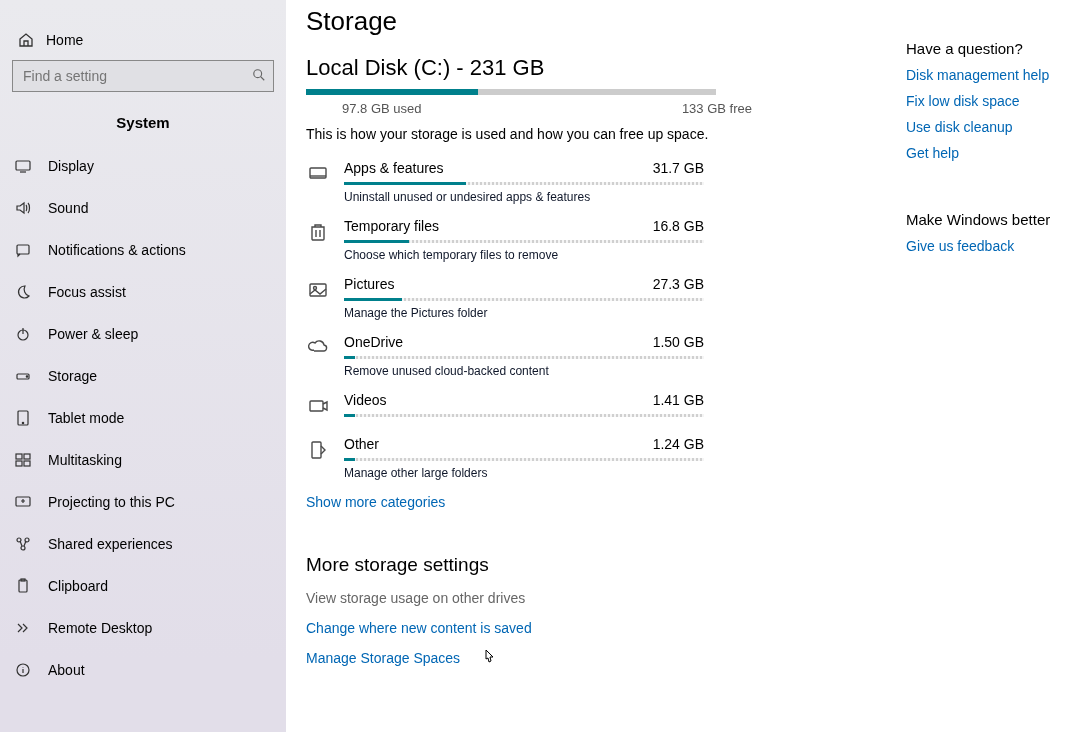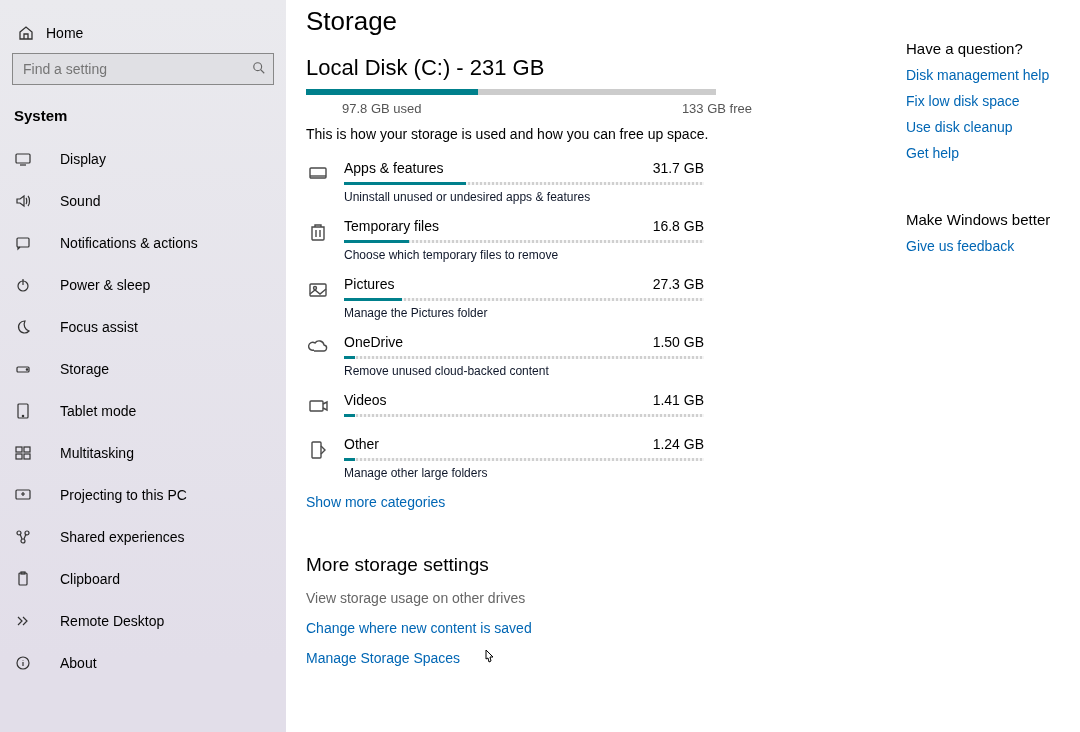--- a/index.html
+++ b/index.html
@@ -8,21 +8,21 @@
     font-size: 14px;
     color: #000;
     width: 1080px;
     height: 732px;
     overflow: hidden;
     display: flex;
   }
   .sidebar {
     width: 286px;
     background: linear-gradient(to bottom, #eaeaee, #e2dee9 90%);
-    padding: 21px 0 0 0;
+    padding: 28px 0 0 0;
     flex-shrink: 0;
   }
   .home-row {
     display: flex;
     align-items: center;
     gap: 12px;
     padding: 4px 18px 12px 18px;
   }
   .home-row .icon { width: 16px; height: 16px; display:flex; align-items:center; justify-content:center; }
   .home-label { font-size: 14px; }
@@ -41,25 +41,26 @@
     background: transparent;
     flex: 1;
     font-size: 14px;
     color: #555;
     outline: none;
   }
   .system-label {
     padding: 10px 14px 14px 14px;
     font-weight: 600;
     font-size: 15px;
+    text-align: center;
   }
   .nav-item {
     display: flex;
     align-items: center;
-    gap: 28px;
+    gap: 16px;
     padding: 12px 14px;
     cursor: pointer;
   }
   .nav-icon { width:18px; height:18px; display:flex; align-items:center; justify-content:center; font-size: 14px; color:#333; }
   .nav-icon svg { width: 16px; height: 16px; }
   .main {
     flex: 1;
     padding: 6px 0 0 20px;
     background: #fff;
     display: flex;
@@ -188,33 +189,33 @@
         <svg viewBox="0 0 16 16" fill="none" stroke="#333" stroke-width="1.2">
           <rect x="2" y="3" width="12" height="9" rx="1"></rect>
           <path d="M5 12l-2 2v-2"></path>
         </svg>
       </span>
     <span>Notifications &amp; actions</span>
   </div>
   <div class="nav-item">
     <span class="nav-icon">
         <svg viewBox="0 0 16 16" fill="none" stroke="#333" stroke-width="1.2">
+          <path d="M10 2a6 6 0 1 0 4 10 7 7 0 0 1-4-10z"></path>
+        </svg>
+      </span>
+    <span>Focus assist</span>
+  </div>
+  <div class="nav-item">
+    <span class="nav-icon">
+        <svg viewBox="0 0 16 16" fill="none" stroke="#333" stroke-width="1.2">
           <circle cx="8" cy="9" r="5"></circle>
           <path d="M8 2v6"></path>
         </svg>
       </span>
     <span>Power &amp; sleep</span>
-  </div>
-  <div class="nav-item">
-    <span class="nav-icon">
-        <svg viewBox="0 0 16 16" fill="none" stroke="#333" stroke-width="1.2">
-          <path d="M10 2a6 6 0 1 0 4 10 7 7 0 0 1-4-10z"></path>
-        </svg>
-      </span>
-    <span>Focus assist</span>
   </div>
   <div class="nav-item">
     <span class="nav-icon">
         <svg viewBox="0 0 16 16" fill="none" stroke="#333" stroke-width="1.2">
           <rect x="2" y="6" width="12" height="5" rx="1"></rect>
           <circle cx="12" cy="8.5" r="0.7" fill="#333"></circle>
         </svg>
       </span>
     <span>Storage</span>
   </div>

